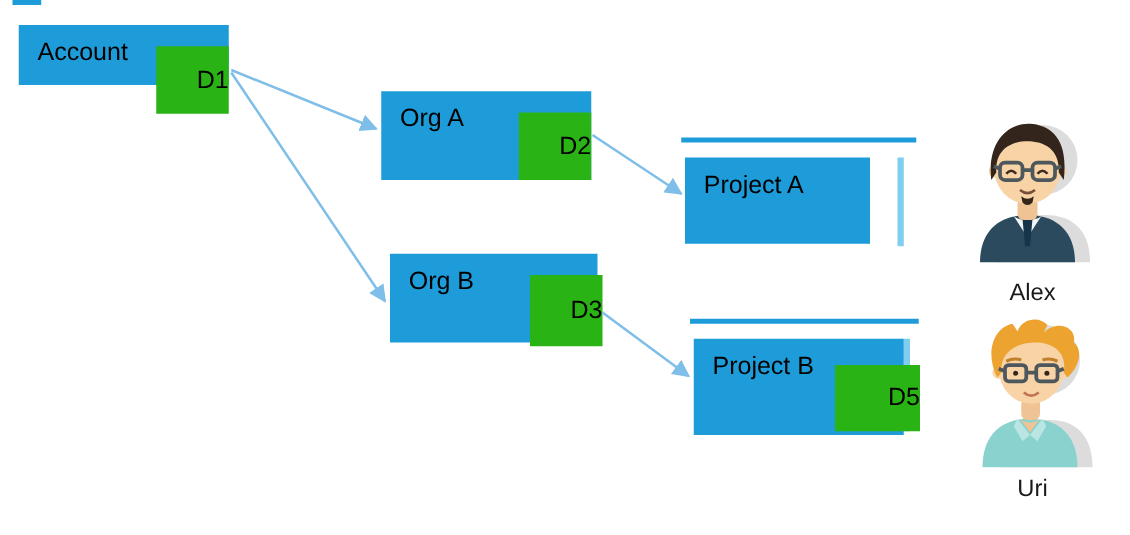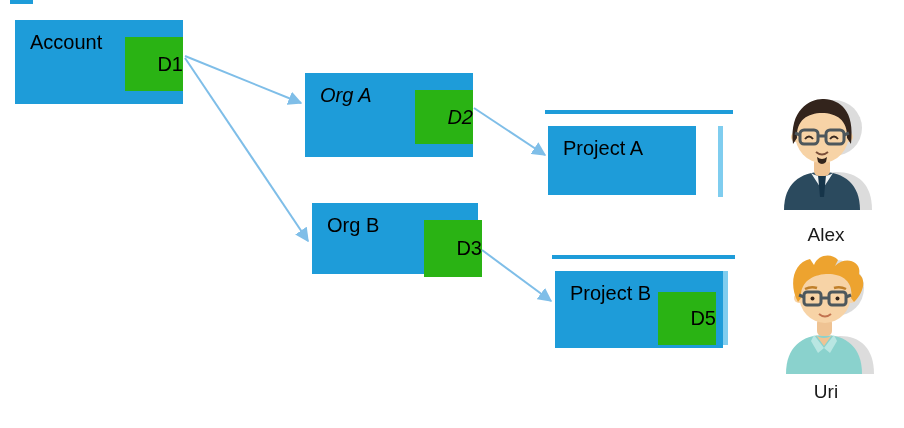--- a/index.html
+++ b/index.html
@@ -7,30 +7,30 @@
     position:relative;width:904px;height:428px;background:#ffffff;
     font-family:"Liberation Sans",sans-serif;overflow:hidden;color:#000;
   }
   
   .node{position:absolute;background:#1e9cd9;z-index:2;}
   .node .label{position:absolute;left:15px;top:11px;font-size:20px;color:#000;white-space:nowrap;}
   .badge{
     position:absolute;width:58px;height:54px;background:#2ab314;
     display:flex;align-items:center;justify-content:flex-end;font-size:20px;color:#000;
   }
-  #node-account{left:15px;top:20px;width:168px;height:84px;}
+  #node-account{left:15px;top:20px;width:168px;height:48px;}
   #node-account .badge{left:110px;top:17px;}
-  #node-org-a{left:305px;top:73px;width:168px;height:84px;font-style:italic;}
+  #node-org-a{left:305px;top:73px;width:168px;height:71px;}
   #node-org-a .badge{left:110px;top:17px;}
   #node-org-b{left:312px;top:203px;width:166px;height:71px;}
   #node-org-b .badge{left:112px;top:17px;height:57px;}
   #node-project-a{left:548px;top:126px;width:148px;height:69px;}
   #node-project-a .badge{left:112px;top:17px;}
   #node-project-b{left:555px;top:271px;width:168px;height:77px;}
-  #node-project-b .badge{left:103px;top:21px;height:53px;}
+  #node-project-b .badge{left:113px;top:21px;height:53px;padding-left:10px;}
   
   .strip{position:absolute;z-index:1;}
   #strip-pa-top{left:545px;top:110px;width:188px;height:4px;background:#1e9cd9;}
   #strip-pa-right{left:718px;top:126px;width:5px;height:71px;background:#7fcdef;}
   #strip-pb-top{left:552px;top:255px;width:183px;height:4px;background:#1e9cd9;}
   #strip-pb-right{left:723px;top:271px;width:5px;height:74px;background:#7fcdef;}
   
   #sliver{position:absolute;left:10px;top:0;width:23px;height:4px;background:#1e9cd9;z-index:1;}
   
   #edges{position:absolute;left:0;top:0;width:904px;height:428px;z-index:3;pointer-events:none;}

